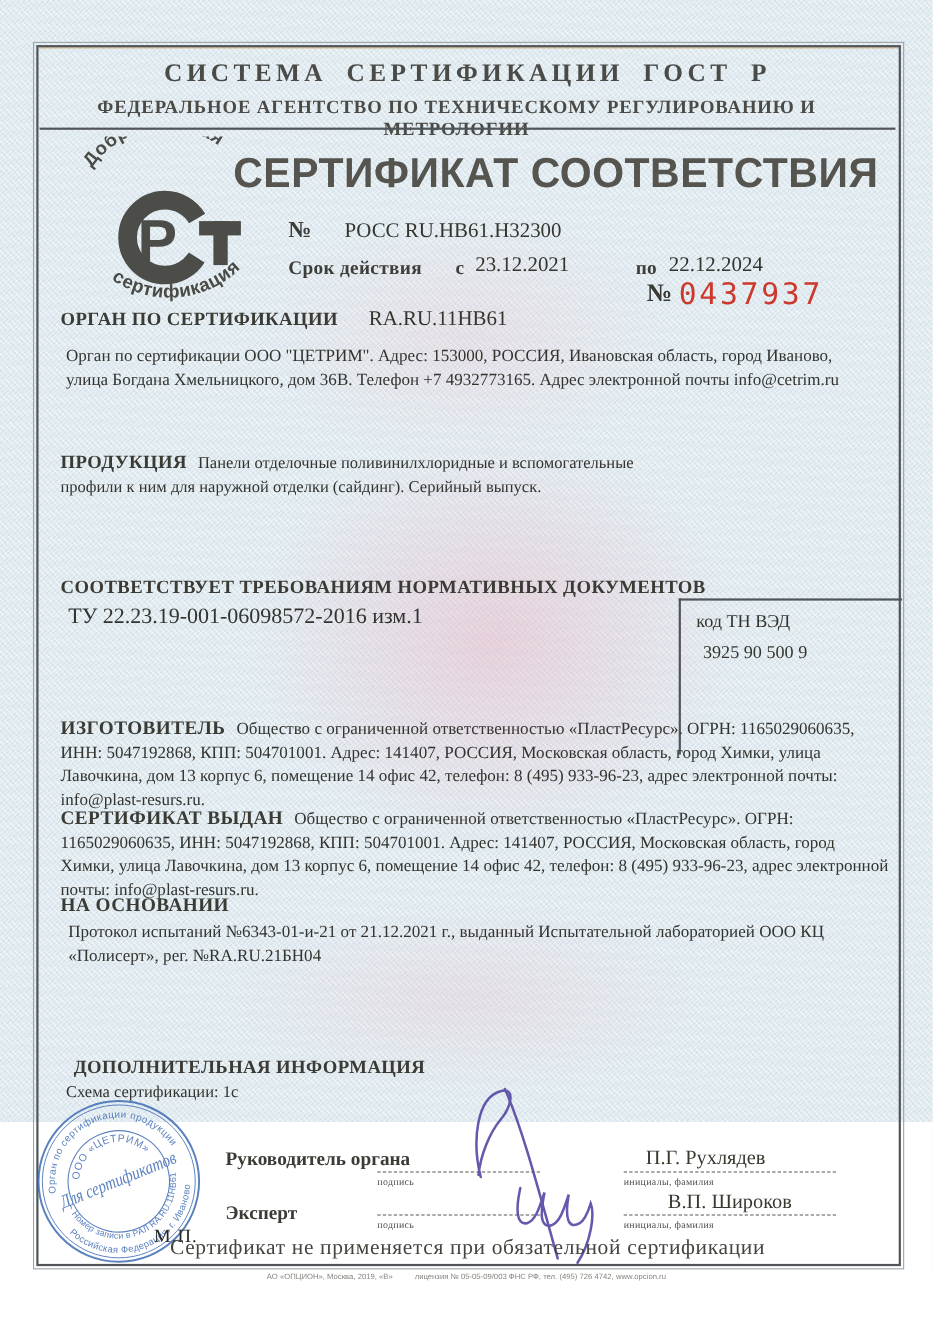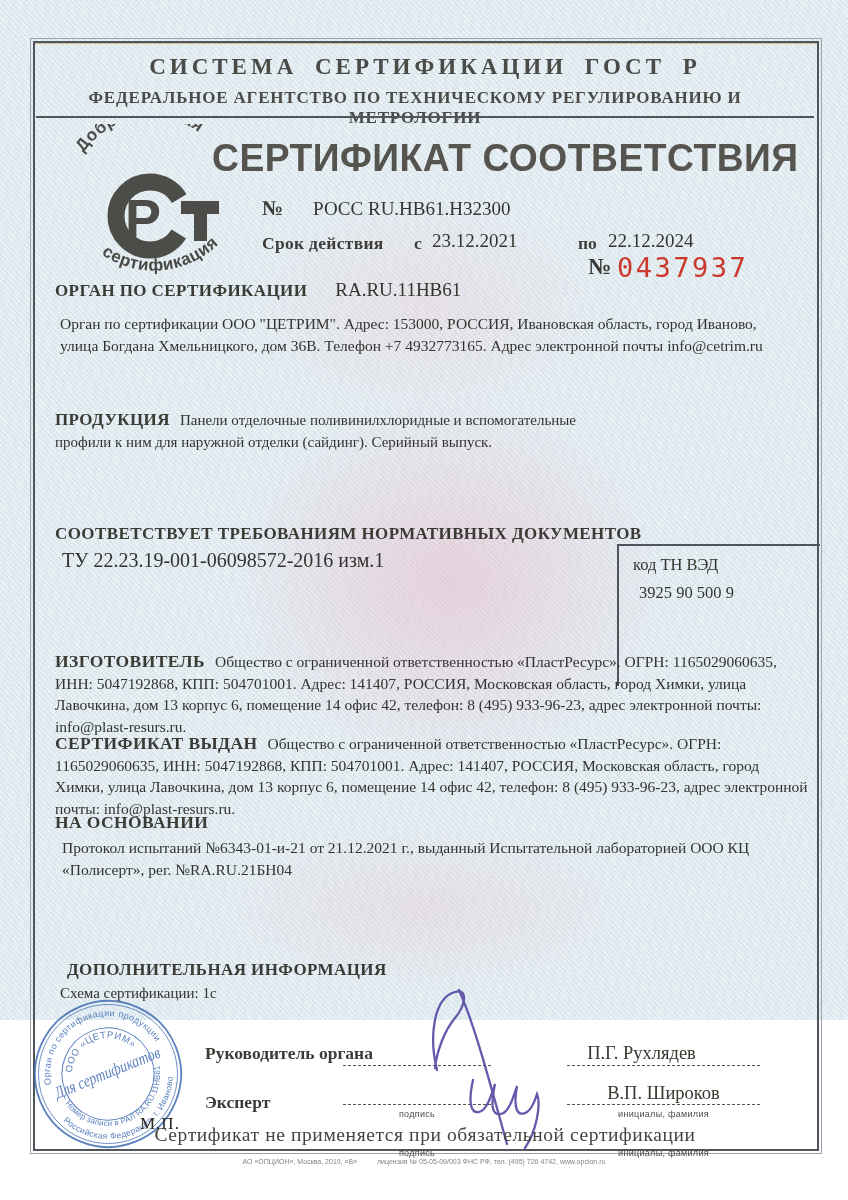--- a/index.html
+++ b/index.html
@@ -81,21 +81,21 @@
 
   .mp { left:96px; top:1114px; font-size:17px; letter-spacing:1px; color:#262622;padding-left:44px; }
 
   .sig-label-head { left:205px; top:1043px; font-weight:bold; font-size:17.5px; color:#3b3b36; }
   .sig-label-exp  { left:205px; top:1092px; font-weight:bold; font-size:17.5px; color:#3b3b36; }
   .sig-line { border-bottom:1.5px dashed #55554f; height:0; }
   .line-s1 { left:343px; top:1065px; width:148px; }
   .line-n1 { left:567px; top:1065px; width:193px; }
   .line-s2 { left:343px; top:1104px; width:148px; }
   .line-n2 { left:567px; top:1104px; width:193px; }
-  .sig-cap { font-family:Liberation Sans, sans-serif; font-size:9px; color:#4c4c47; text-align:center; letter-spacing:.3px;margin-top:40px; }
+  .sig-cap { font-family:Liberation Serif, serif; font-size:9px; color:#4c4c47; letter-spacing:.3px; }
   .cap-s1 { left:343px; top:1069px; width:148px; }
   .cap-n1 { left:567px; top:1069px; width:193px; }
   .cap-s2 { left:343px; top:1108px; width:148px; }
   .cap-n2 { left:567px; top:1108px; width:193px; }
   .sig-name { font-size:18.5px; color:#38382f; text-align:center; }
   .name-head { left:545px; top:1043px; width:193px;font-family:Liberation Serif, serif; }
   .name-exp  { left:567px; top:1083px; width:193px; }
 
   .bottom-note { left:30px; top:1124px; width:790px; text-align:center;
                  font-size:19.5px; letter-spacing:.6px; color:#44443e; }

